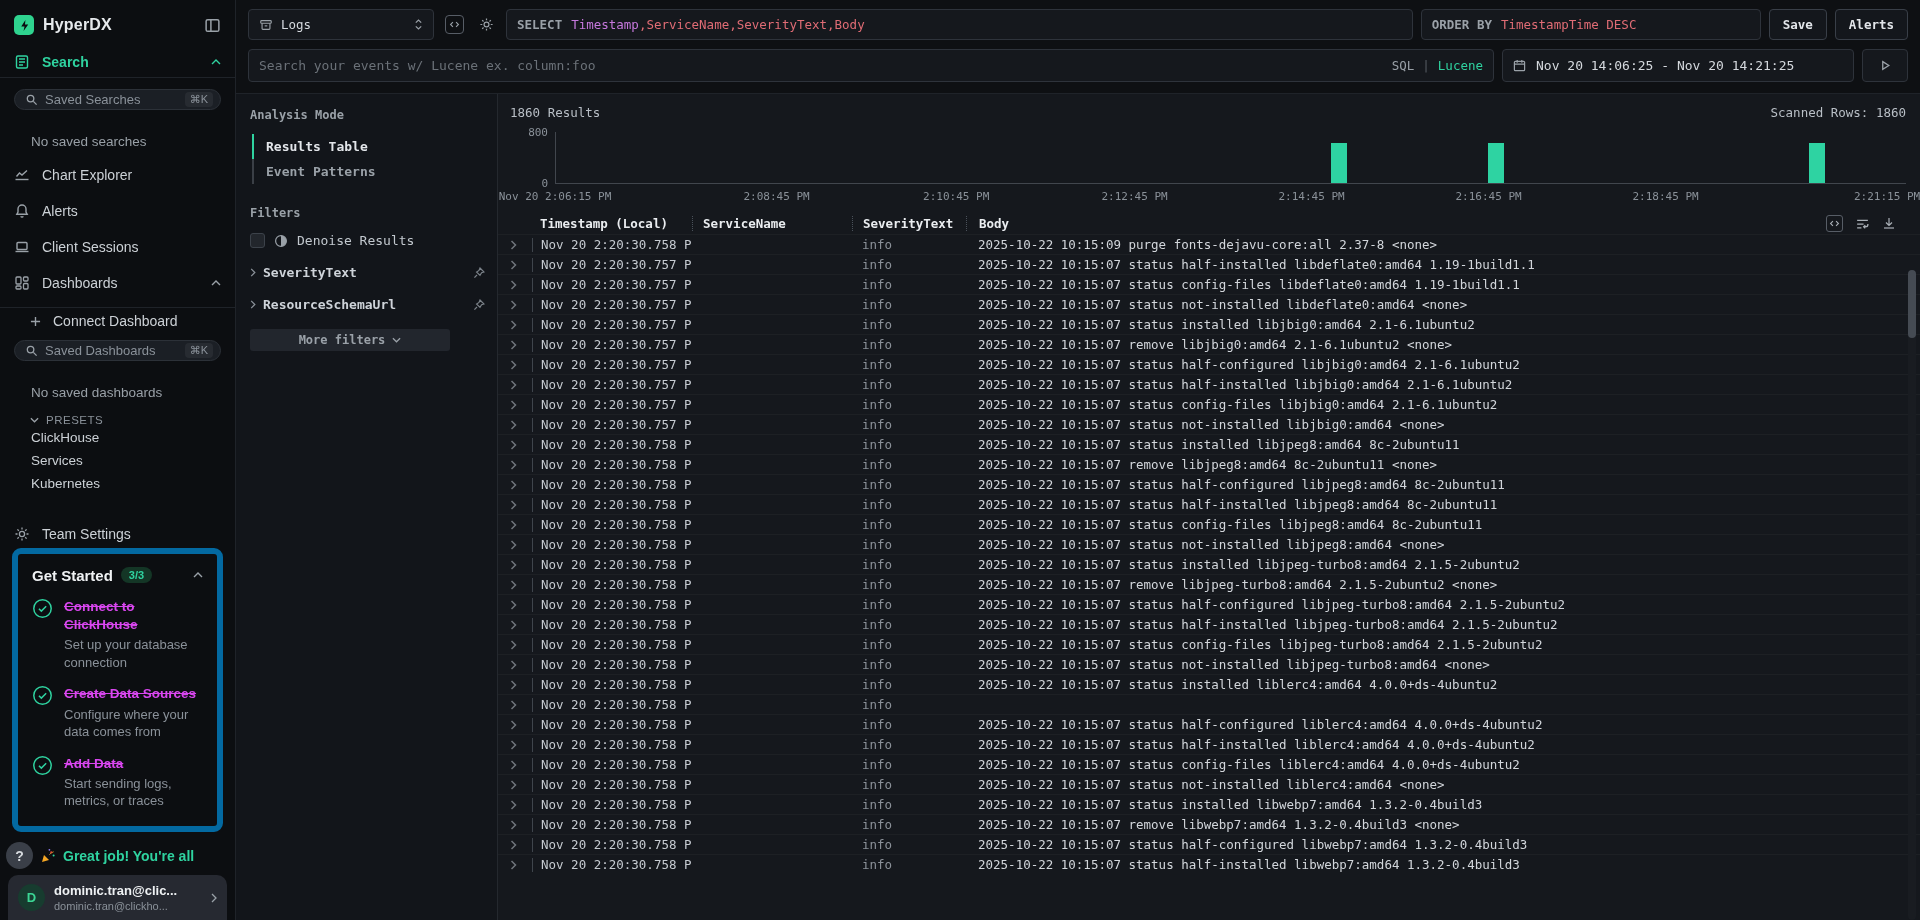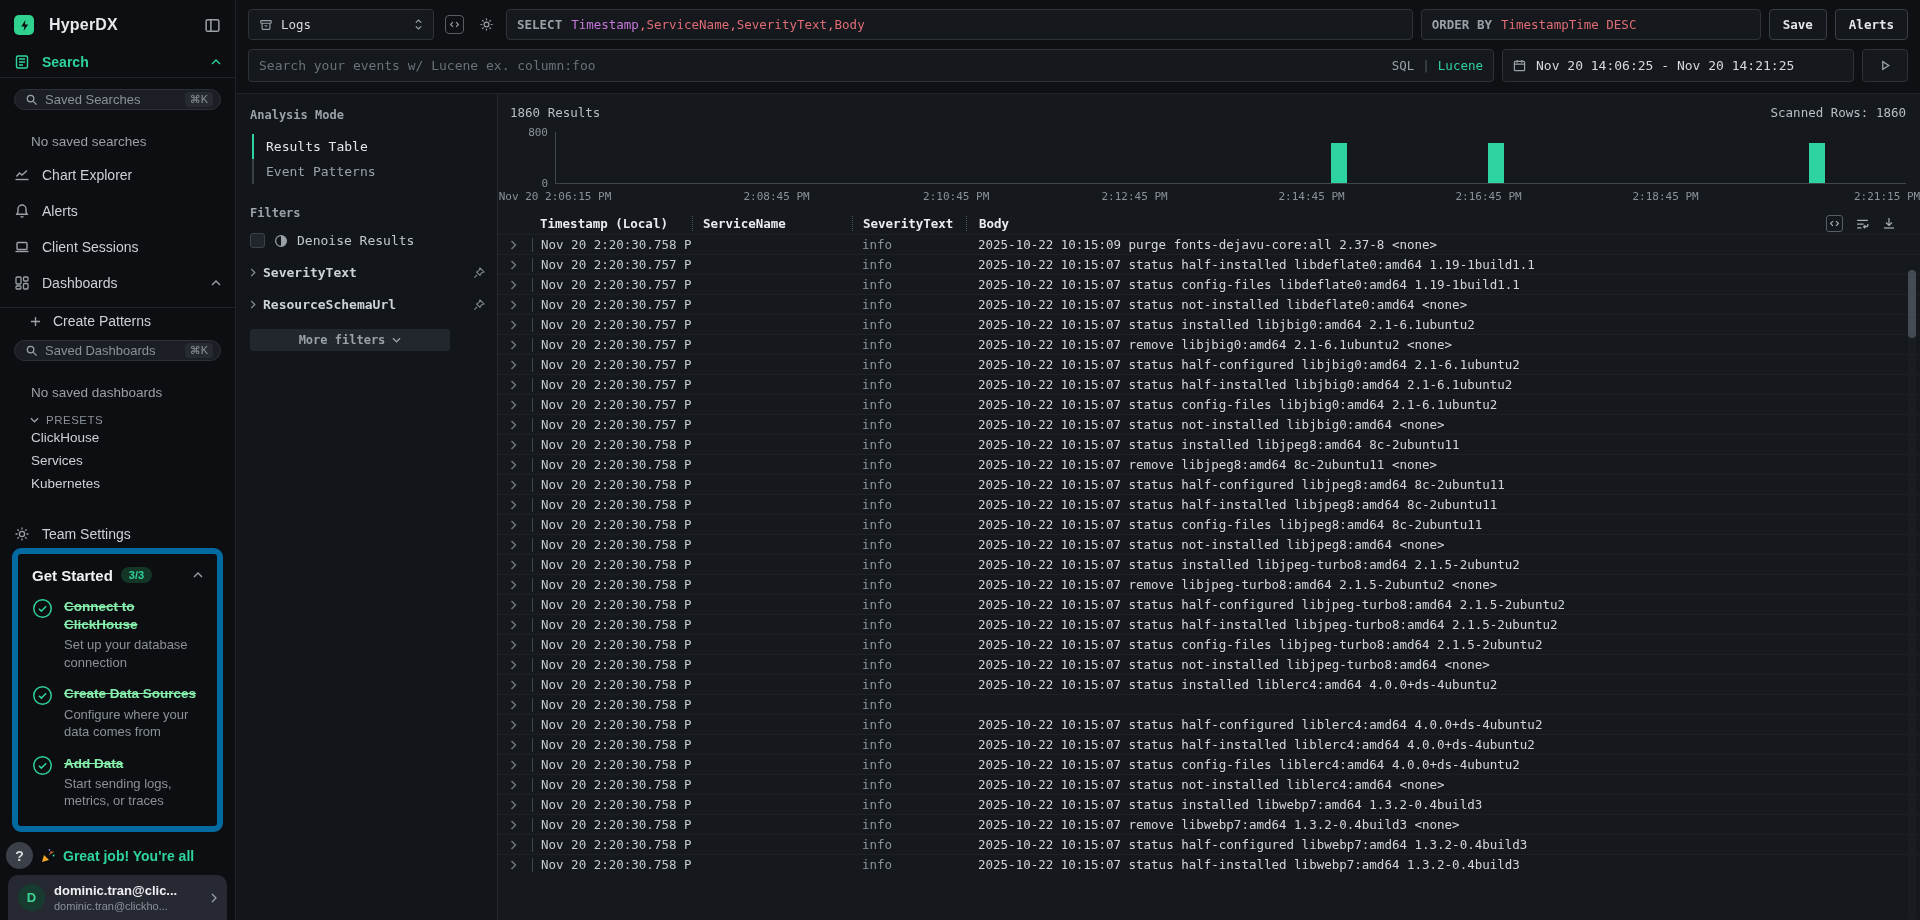--- a/index.html
+++ b/index.html
@@ -12,21 +12,21 @@
     --red:#e06c75; --purple:#c678dd;
   }
   body { background:var(--bg-top); display:flex; font-family:"Liberation Sans",sans-serif; color:var(--txt); }
   svg { display:block; }
   .ico { color:var(--txt2); flex:0 0 auto; }
 
   
   .sidebar { width:236px; flex:0 0 236px; background:var(--bg-side); border-right:1px solid var(--border-soft); display:flex; flex-direction:column; height:920px; overflow:hidden; }
   .side-head { display:flex; align-items:center; padding:15px 14px 13px; }
   .logo-badge { width:20px; height:20px; border-radius:5px; background:#2fd38f; display:flex; align-items:center; justify-content:center; color:#0b0d10; }
-  .logo-text { margin-left:15px; font-size:16px; font-weight:bold; letter-spacing:.2px; }
+  .logo-text { margin-left:9px; font-size:16px; font-weight:bold; letter-spacing:.2px; }
   .side-head .collapse { margin-left:auto; }
   .nav-row { height:36px; display:flex; align-items:center; padding:0 14px; gap:12px; font-size:14px; color:#ccd1d6; cursor:pointer; }
   .nav-row .chev { margin-left:auto; }
   .nav-row.active { color:var(--accent); font-weight:bold; }
   .nav-row.active .ico { color:var(--accent); }
   .hr { height:1px; background:var(--border-soft); }
   .pill { margin:12px 14px 8px; height:26px; border-radius:13px; background:var(--bg-pill); border:1px solid #2c3138; display:flex; align-items:center; gap:7px; padding:0 7px 0 10px; color:#8a9199; font-size:13px; cursor:pointer; }
   .pill .kbd { margin-left:auto; font-size:11px; background:#272b31; border-radius:4px; padding:1px 5px; color:#8a9199; }
   .muted-line { padding:16px 14px 0 31px; font-size:13.5px; color:#99a0a7; }
   .navgroup { margin-top:8px; }
@@ -34,21 +34,21 @@
   .presets-h { display:flex; align-items:center; gap:7px; padding:14px 14px 0 30px; font-size:11.5px; letter-spacing:.5px; color:#8a9199; cursor:pointer; }
   .preset-item { height:23px; display:flex; align-items:center; padding-left:31px; font-size:13.5px; color:#ccd1d6; cursor:pointer; }
   .team-row { margin-top:24px; }
   .side-bottom { margin-top:auto; }
   .gs-card { margin:0 12px; border:6px solid #0369a1; border-radius:9px; padding:13px 14px 16px; }
   .gs-head { display:flex; align-items:center; gap:8px; }
   .gs-title { font-size:15px; font-weight:bold; color:#f0f2f4; }
   .badge { background:#143626; color:var(--accent); font-size:11px; font-weight:bold; padding:2px 8px; border-radius:10px; }
   .gs-head .chev { margin-left:auto; }
   .step { display:flex; gap:11px; margin-top:14px; cursor:pointer; }
-  .step-title { color:#86efac; font-size:13.5px; font-weight:bold; text-decoration:line-through; line-height:1.35; }
+  .step-title { color:#d946ef; font-size:13.5px; font-weight:bold; text-decoration:line-through; line-height:1.35; }
   .step-desc { color:#8a9199; font-size:13px; line-height:1.35; margin-top:2px; }
   .congrats { display:flex; align-items:center; gap:7px; padding:10px 8px 0 6px; white-space:nowrap; overflow:hidden; }
   .help-fab { width:27px; height:27px; border-radius:50%; background:#3a3f48; color:#d6dade; font-weight:bold; font-size:14px; display:flex; align-items:center; justify-content:center; flex:0 0 auto; cursor:pointer; }
   .congrats-txt { color:var(--accent); font-weight:bold; font-size:14px; }
   .user-chip { margin:6px 8px 0; background:#262931; border-radius:10px 10px 0 0; padding:8px 10px; display:flex; align-items:center; gap:9px; cursor:pointer; }
   .avatar { width:27px; height:27px; border-radius:50%; background:#173c2f; color:#3bd694; font-weight:bold; font-size:13px; display:flex; align-items:center; justify-content:center; flex:0 0 auto; }
   .u-name { font-size:13px; font-weight:bold; color:#eef1f3; }
   .u-email { font-size:11px; color:#8a9199; margin-top:2px; }
   .user-chip .chev { margin-left:auto; }
 
@@ -76,21 +76,21 @@
   .lang .l-sql { color:#9aa1a8; cursor:pointer; }
   .lang .l-sep { color:#555b62; }
   .lang .l-lucene { color:var(--accent); cursor:pointer; }
   .date-box { width:352px; height:33px; gap:10px; font-size:13px; cursor:pointer; }
   .play-btn { width:46px; height:33px; justify-content:center; cursor:pointer; color:#9aa1a8; }
 
   
   .workspace { flex:1; display:flex; min-height:0; }
   .fpanel { width:262px; flex:0 0 262px; background:var(--bg-panel); border-right:1px solid #24282e; padding:14px 12px 0 14px; }
   .fp-h { font-family:"DejaVu Sans Mono",monospace; font-size:12px; font-weight:bold; color:#9aa1a8; }
-  .modes { margin:12px 0 0 2px; }
+  .modes { margin:12px 0 0 2px;font-weight:bold; }
   .mode { height:25px; display:flex; align-items:center; padding-left:12px; font-family:"DejaVu Sans Mono",monospace; font-size:13px; color:#9aa1a8; border-left:2px solid #3a3f46; cursor:pointer; }
   .mode.active { color:#e3e6ea; border-left-color:var(--accent); }
   .filters-h { margin-top:22px; }
   .denoise { margin-top:13px; display:flex; align-items:center; gap:9px; cursor:pointer; }
   .checkbox { width:15px; height:15px; border-radius:3px; border:1px solid #3c424a; background:#22262c; }
   .den-label { font-family:"DejaVu Sans Mono",monospace; font-size:13px; color:#c2c8ce; }
   .fgroup { margin-top:17px; display:flex; align-items:center; font-family:"DejaVu Sans Mono",monospace; font-size:13px; font-weight:bold; color:#ced3d9; cursor:pointer; }
   .fgroup .chev { margin-right:7px; color:#8a9199; }
   .fgroup .pin { margin-left:auto; color:#7a8188; cursor:pointer; }
   .more-btn { margin-top:17px; height:22px; width:200px; background:#22262d; border-radius:3px; display:flex; align-items:center; justify-content:center; gap:7px; font-family:"DejaVu Sans Mono",monospace; font-size:12px; font-weight:bold; color:#9aa1a8; cursor:pointer; }
@@ -218,21 +218,21 @@
     </div>
   </div>
   <div class="hr" style="margin-top:6px;"></div>
 
   <div class="subrow">
     <span class="ico">
       <svg width="11" height="11" viewBox="0 0 12 12" fill="none" stroke="currentColor" stroke-width="1.5">
           <path d="M6 1v10M1 6h10"></path>
         </svg>
     </span>
-    <span>Create Patterns</span>
+    <span>Connect Dashboard</span>
   </div>
 
   <div class="pill" style="margin-top:6px;">
     <span class="ico">
       <svg width="13" height="13" viewBox="0 0 14 14" fill="none" stroke="currentColor" stroke-width="1.4">
           <circle cx="6" cy="6" r="3.5"></circle>
           <path d="M9 9l3.5 3.5"></path>
         </svg>
     </span>
     <span>Saved Dashboards</span>

